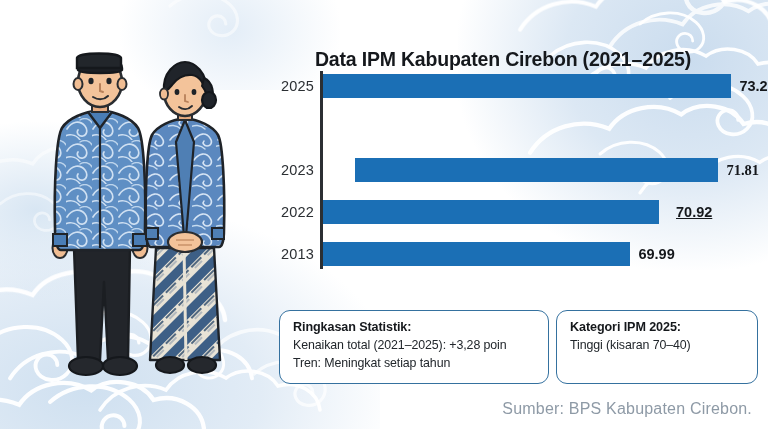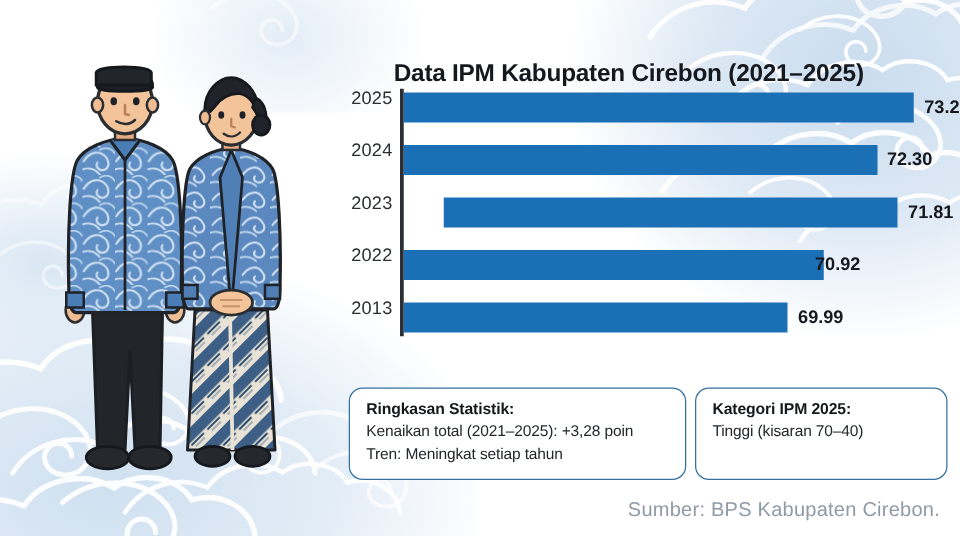--- a/index.html
+++ b/index.html
@@ -42,21 +42,21 @@
   }
   #chart-title{
     font-size:19.5px;font-weight:bold;color:#15181c;letter-spacing:-0.2px;
     text-align:center;margin:0 0 0 0;padding-right:22px;
   }
   #plot{position:relative;height:198px;margin-left:0;}
   .axis-line{
     position:absolute;left:52px;top:0;bottom:0;width:2.5px;background:#2b2f33;
   }
   .bar-row{
-    position:absolute;left:0;right:0;height:30px;display:flex;
+    position:absolute;left:0;right:0;height:30px;display:flex;align-items:center;
   }
   .bar-label{
     width:46px;text-align:right;padding-right:6px;font-size:14.5px;
     color:#2b2f33;letter-spacing:0.2px;
   }
   .bar-track{position:relative;flex:1;height:30px;}
   .bar-fill{
     position:absolute;left:3px;top:3px;height:24px;background:#1b6fb5;
   }
   .bar-value{
@@ -250,39 +250,32 @@
     <div id="plot">
       <div class="axis-line"></div>
 
     <div class="bar-row" style="top: 0px;">
           <div class="bar-label">2025</div>
           <div class="bar-track">
             <div class="bar-fill" style="width: 408.38px; background: rgb(27, 111, 181);"></div>
             <div class="bar-value" style="left: 419.38px;">73.27</div>
           </div>
         </div>
-        <div class="bar-row" style="top: 42px;">
-          <div class="bar-label">2024</div>
-          <div class="bar-track">
-            <div class="bar-fill" style="width: 378.528px; background: rgb(27, 111, 181);"></div>
-            <div class="bar-value" style="left: 389.528px;">72.30</div>
-          </div>
-        </div>
         <div class="bar-row" style="top: 84px; gap: 32px;">
           <div class="bar-label">2023</div>
           <div class="bar-track">
             <div class="bar-fill" style="width: 363.449px; background: rgb(27, 111, 181);"></div>
-            <div class="bar-value" style="left: 374.449px;">71.81</div>
+            <div class="bar-value" style="left: 374.449px; font-family: Liberation Serif, serif;">71.81</div>
           </div>
         </div>
         <div class="bar-row" style="top: 126px;">
           <div class="bar-label">2022</div>
           <div class="bar-track">
             <div class="bar-fill" style="width: 336.059px; background: rgb(27, 111, 181);"></div>
-            <div class="bar-value" style="left: 332px;">70.92</div>
+            <div class="bar-value" style="left: 356px; text-decoration: underline;">70.92</div>
           </div>
         </div>
         <div class="bar-row" style="top: 168px;">
           <div class="bar-label">2013</div>
           <div class="bar-track">
             <div class="bar-fill" style="width: 307.439px; background: rgb(27, 111, 181);"></div>
             <div class="bar-value" style="left: 318.439px;">69.99</div>
           </div>
         </div>
       </div>

